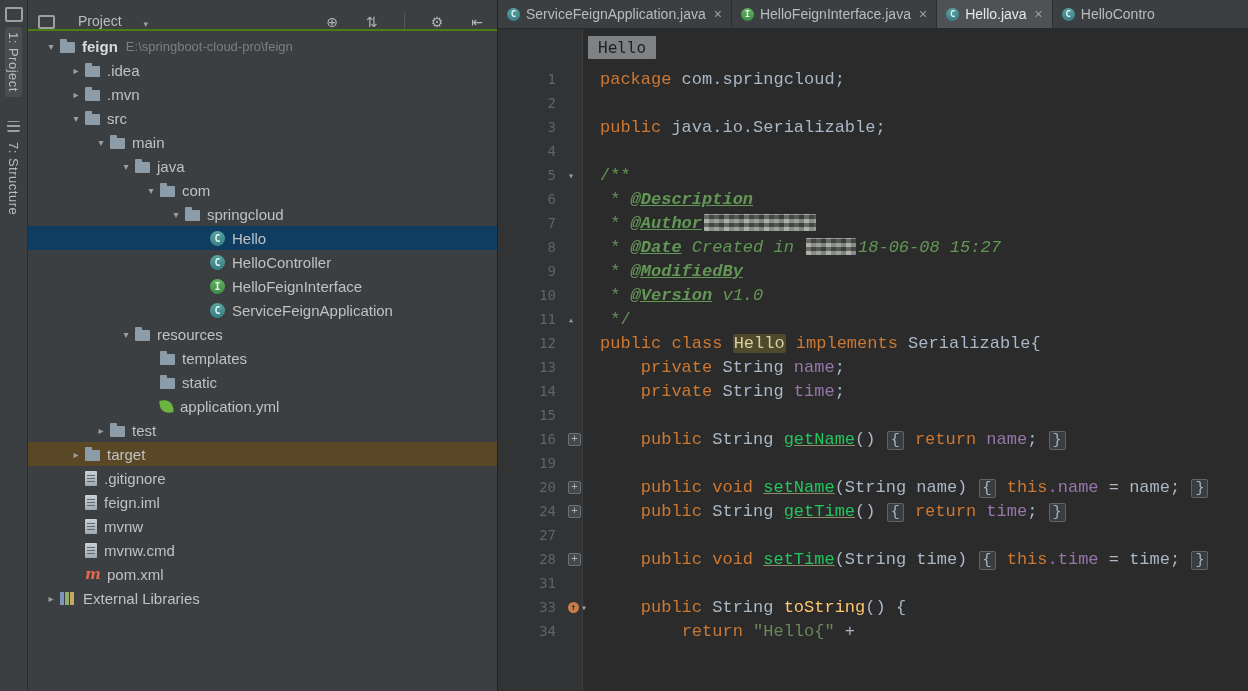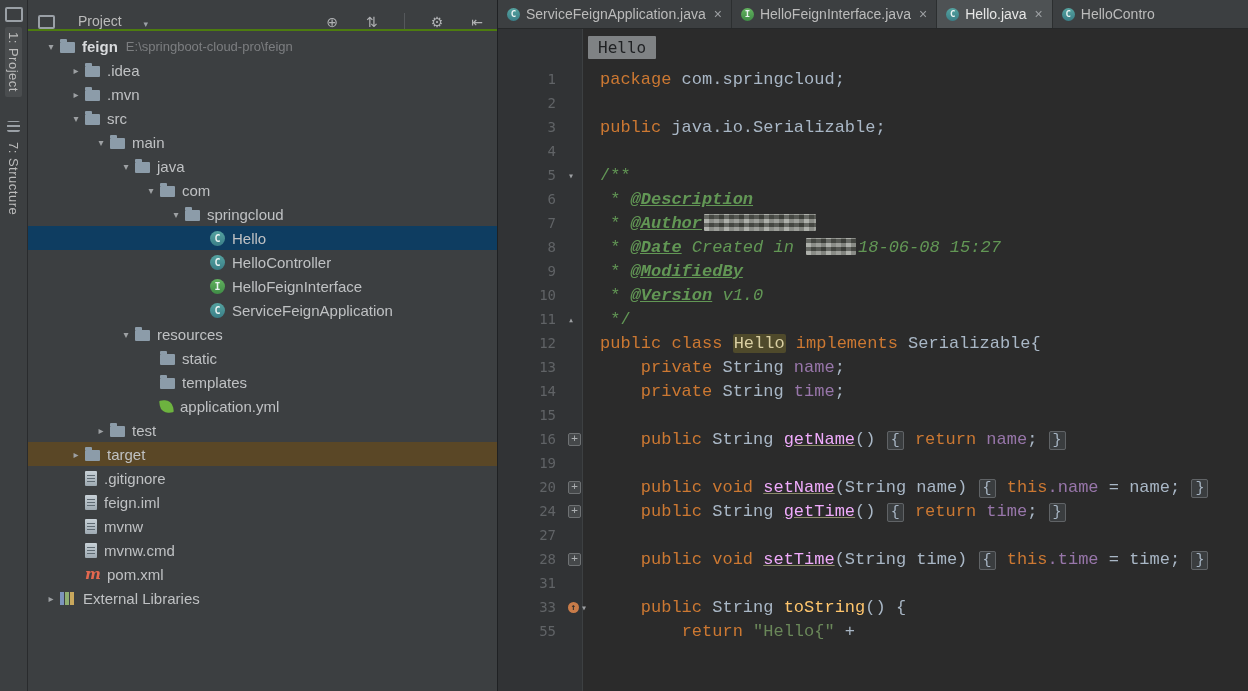--- a/index.html
+++ b/index.html
@@ -80,21 +80,21 @@
        text-align:center;font-weight:bold;flex:none;}
   .ctext{white-space:pre;font-size:17px;padding-left:6px;font-family:Liberation Mono, monospace;}
 
   .tk-kw{color:#CC7832;}
   .tk-pl{color:#A9B7C6;}
   .tk-cm{color:#629755;}
   .tk-cmi{color:#629755;font-style:italic;}
   .tk-tag{color:#629755;font-weight:bold;font-style:italic;text-decoration:underline;}
   .tk-fld{color:#9876AA;}
   .tk-mth{color:#FFC66D;}
-  .tk-mthu{color:#f0abfc;text-decoration:underline;text-decoration-color:#8A8A6A;}
+  .tk-mthu{color:#22c55e;text-decoration:underline;text-decoration-color:#8A8A6A;}
   .tk-ann{color:#BBB529;}
   .tk-str{color:#6A8759;}
   .tk-hl{background:#4F4A2B;color:#D9CFA3;border-radius:2px;padding:0 1px;}
   .tk-fb{border:1px solid #606366;background:#3A3D3F;color:#A9B7C6;padding:0 3px;margin:0 1px;
          border-radius:2px;font-size:15px;}
   .censor{display:inline-block;height:17px;vertical-align:-3px;border-radius:1px;margin:0 2px;
       background:repeating-linear-gradient(90deg,#93968F 0 5px,#62655E 5px 10px,#7C7F78 10px 15px,#565952 15px 20px),
                  repeating-linear-gradient(0deg,rgba(255,255,255,.25) 0 4px,rgba(0,0,0,.3) 4px 8px);
       background-blend-mode:overlay;filter:blur(.7px);}
 </style>
@@ -185,26 +185,26 @@
           <span class="tlabel">ServiceFeignApplication</span>
         </div>
         <div class="trow" style="padding-left: 89px;">
           <span class="arrow">▾</span>
           <span class="tico ti-folder"></span>
           <span class="tlabel">resources</span>
         </div>
         <div class="trow" style="padding-left: 114px;">
           <span class="arrow"></span>
           <span class="tico ti-folder"></span>
+          <span class="tlabel">templates</span>
+        </div>
+        <div class="trow" style="padding-left: 114px;">
+          <span class="arrow"></span>
+          <span class="tico ti-folder"></span>
           <span class="tlabel">static</span>
-        </div>
-        <div class="trow" style="padding-left: 114px;">
-          <span class="arrow"></span>
-          <span class="tico ti-folder"></span>
-          <span class="tlabel">templates</span>
         </div>
         <div class="trow" style="padding-left: 114px;">
           <span class="arrow"></span>
           <span class="tico ti-yml"></span>
           <span class="tlabel">application.yml</span>
         </div>
         <div class="trow" style="padding-left: 64px;">
           <span class="arrow">▸</span>
           <span class="tico ti-folder"></span>
           <span class="tlabel">test</span>
@@ -399,21 +399,21 @@
           </div>
           <div class="crow">
             <span class="lnum">33</span>
             <span class="fold">
               <span class="ovr">↑</span>
               <span class="farrow">▾</span>
             </span>
             <span class="ctext"><span class="tk-pl">    </span><span class="tk-kw">public</span><span class="tk-pl"> String </span><span class="tk-mth">toString</span><span class="tk-pl">() {</span></span>
           </div>
           <div class="crow">
-            <span class="lnum">55</span>
+            <span class="lnum">34</span>
             <span class="fold"></span>
             <span class="ctext"><span class="tk-pl">        </span><span class="tk-kw">return</span><span class="tk-pl"> </span><span class="tk-str">"Hello{"</span><span class="tk-pl"> +</span></span>
           </div>
         </div>
     </div>
   </div>
 
 </div>
 
 </body></html>

